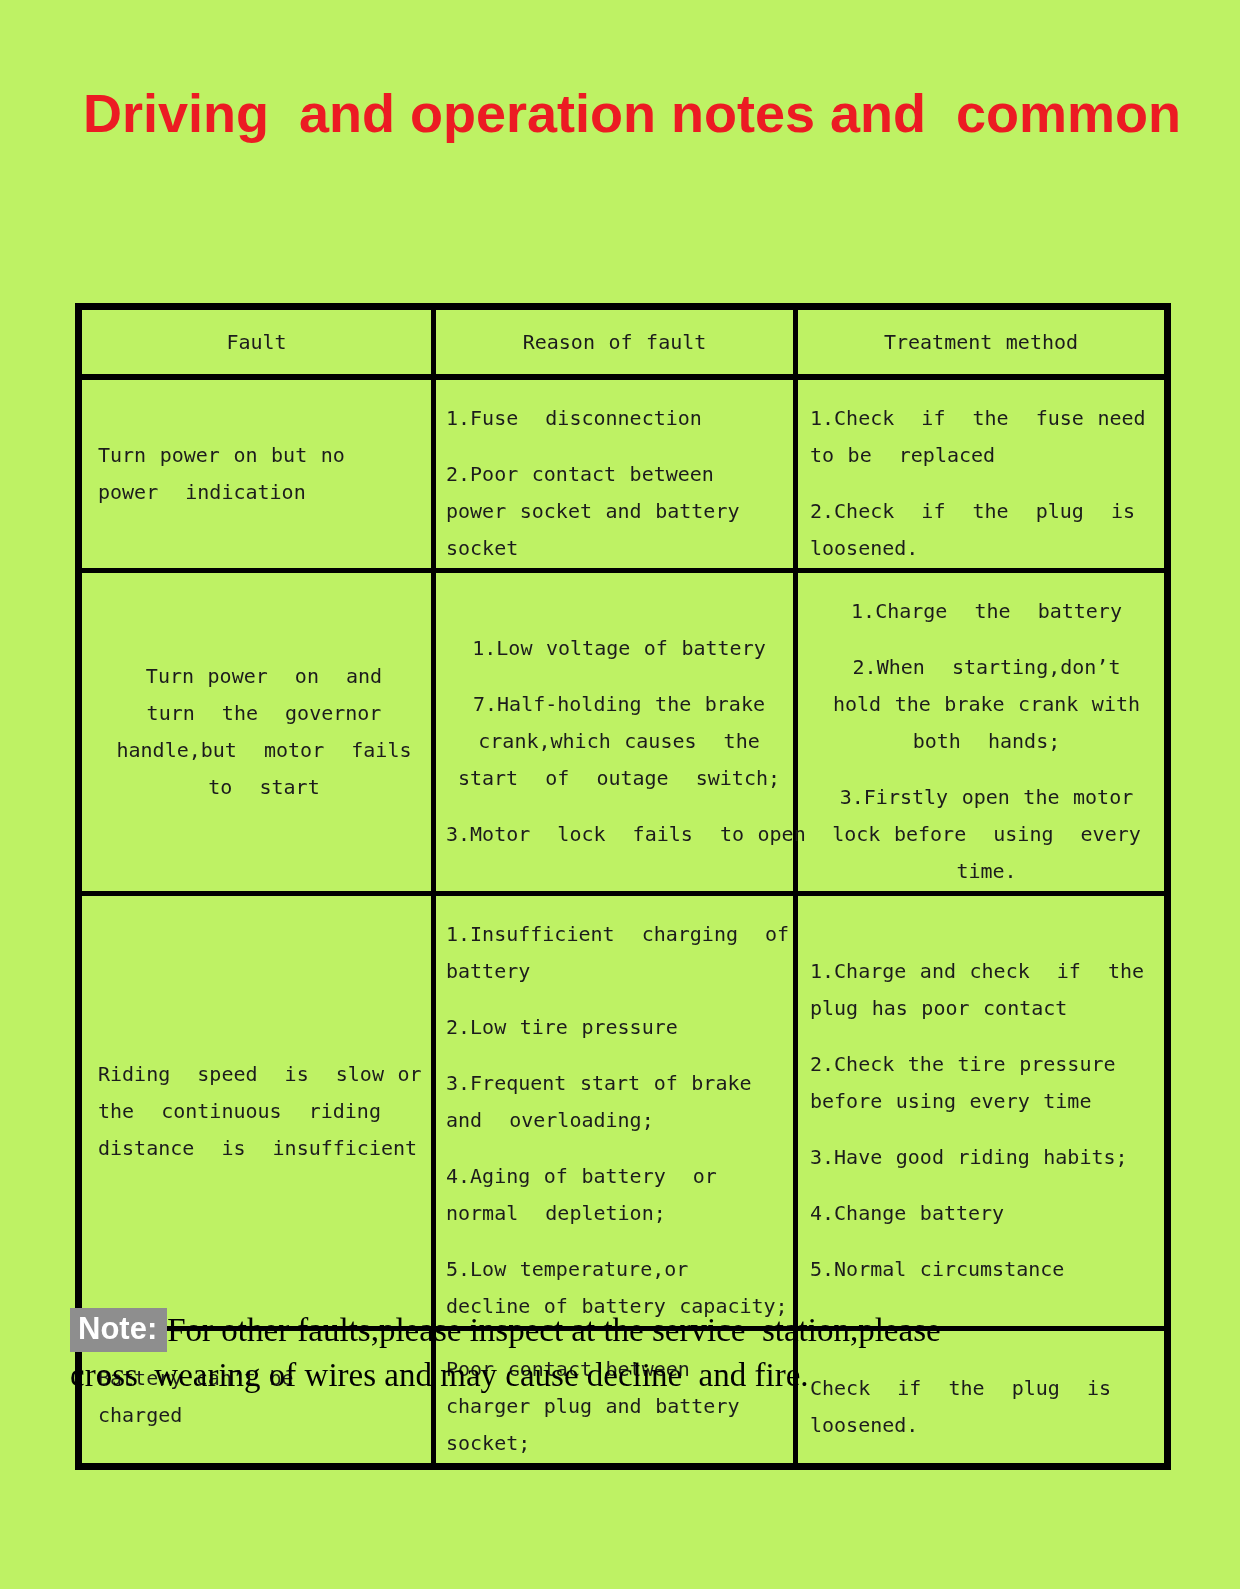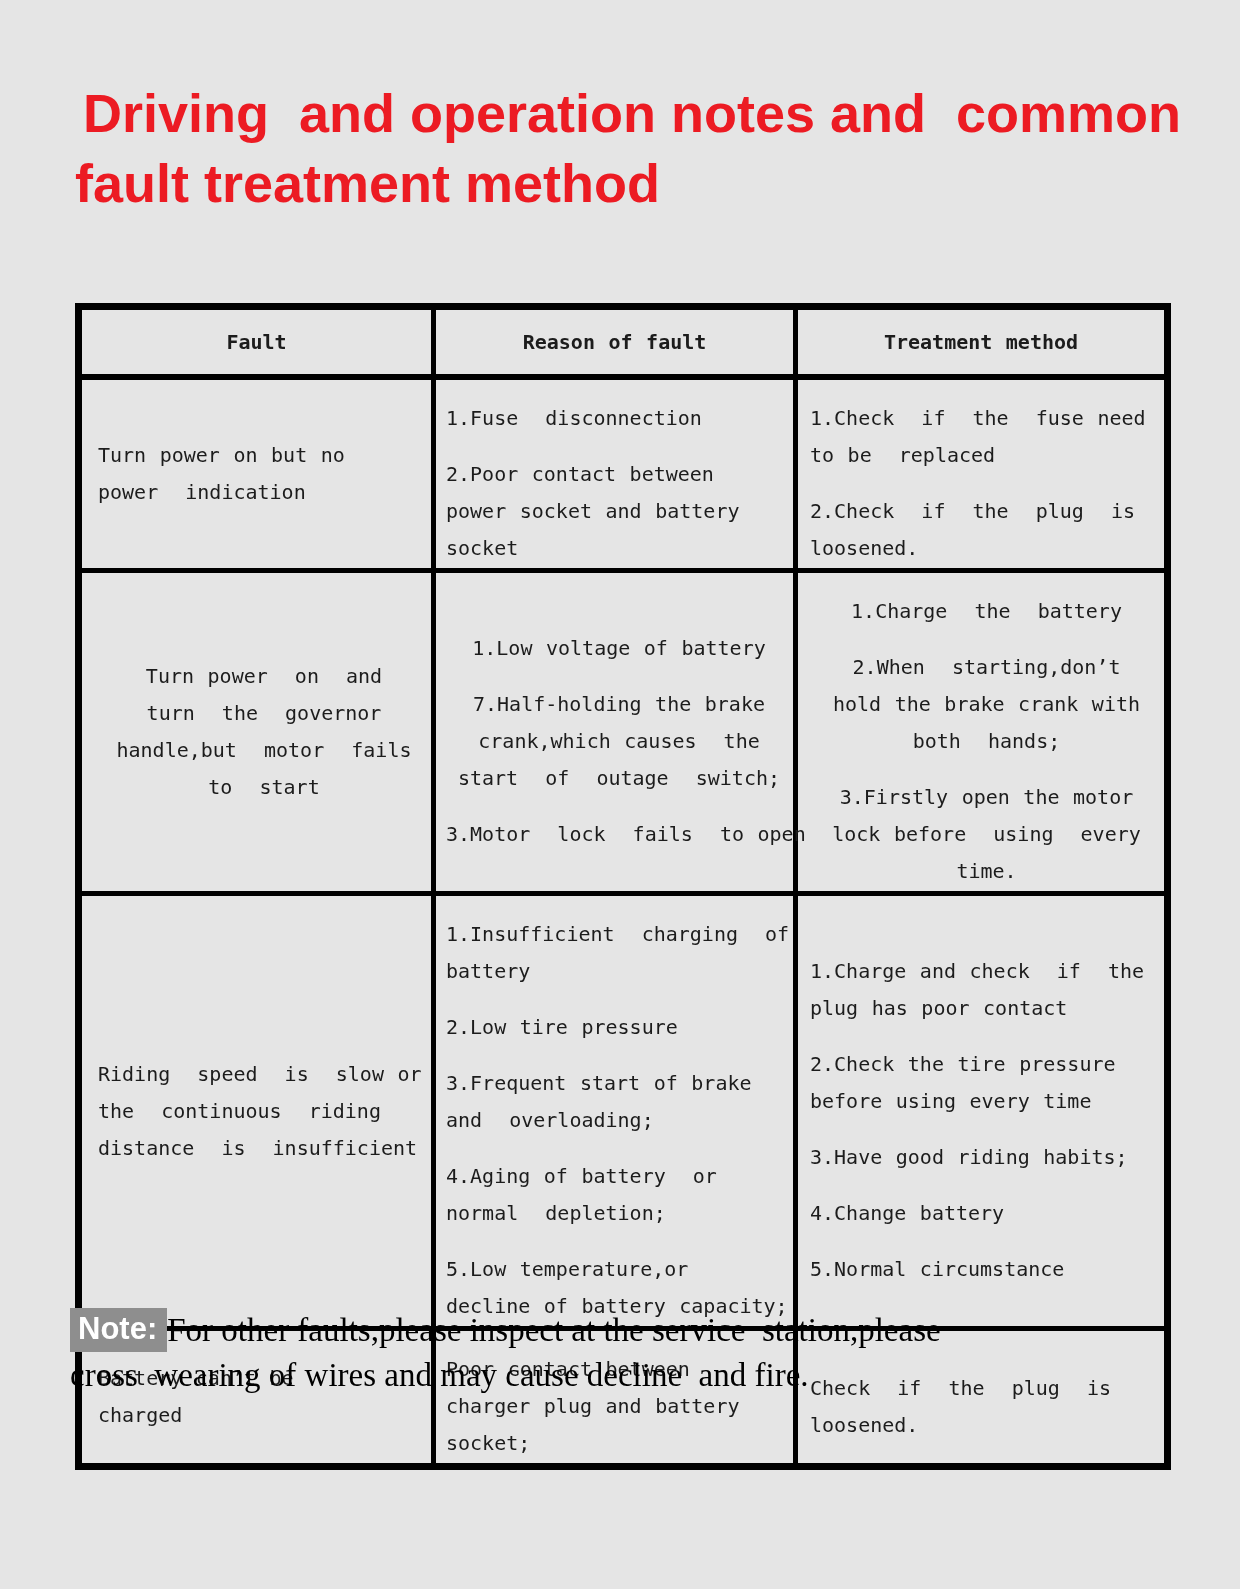--- a/index.html
+++ b/index.html
@@ -1,36 +1,36 @@
 <!DOCTYPE html>
 <html><head>
 <meta charset="utf-8">
 <style>
   html,body{margin:0;padding:0;background:#ffffff;}
-  .page{position:relative;width:1240px;height:1589px;background:#e5e5e5;overflow:hidden;
+  .page{position:relative;width:1240px;height:1589px;background:#bef264;overflow:hidden;
         font-family:"Liberation Sans",sans-serif;}
 
   
   .title-line{position:absolute;color:#ec1b23;font-family:"Liberation Sans",sans-serif;
               font-weight:bold;font-size:54px;white-space:pre;letter-spacing:0px;}
   .title-l1{left:83px;top:82px;}
   .title-l2{left:75px;top:152px;}
 
   
   .subtitle{position:absolute;left:77px;top:228px;color:#111111;
             font-family:"Liberation Serif",serif;font-size:42px;white-space:pre;}
 
   
   .fault-table{position:absolute;left:75px;top:303px;width:1089px;
                border-collapse:collapse;table-layout:fixed;
                font-family:"DejaVu Sans Mono","Liberation Mono",monospace;
                font-size:20px;line-height:37px;color:#1c1c1c;word-spacing:1.5px;}
   .fault-table th,.fault-table td{border:5px solid #000000;vertical-align:middle;}
   .fault-table th{border-top-width:7px;border-bottom-width:6px;height:62px;
-                  font-weight:bold;font-size:20px;text-align:center;}
+                  font-weight:normal;font-size:20px;text-align:center;}
   .fault-table th:first-child,.fault-table td:first-child{border-left-width:7px;}
   .fault-table th:last-child,.fault-table td:last-child{border-right-width:7px;}
   .row-1 td{height:172px;}
   .row-2 td{height:272px;text-align:center;}
   .row-3 td{height:346px;}
   .row-4 td{height:120px;border-bottom-width:7px;}
   .c-fault{padding-left:16px;white-space:pre;}
   .c-reason{padding-left:10px;}
   .c-treat{padding-left:12px;}
   .cell-item{white-space:pre;margin-top:19px;}
@@ -42,21 +42,20 @@
   .note-badge{display:inline-block;background:#8e8e8e;color:#ffffff;
               font-family:"Liberation Sans",sans-serif;font-weight:bold;font-size:31px;
               line-height:40px;padding:1px 10px 3px 8px;vertical-align:2px;}
 </style>
 </head>
 <body>
 
 <div class="page">
 
   <div class="title-line title-l1">Driving  and operation notes and  common</div>
-  <div class="title-line title-l2">fault treatment method</div>
 
 
   <table class="fault-table">
     <colgroup>
       <col style="width:355px">
         <col style="width:362px">
         <col style="width:372px">
     </colgroup>
     <tbody>
         <tr class="header-row">

